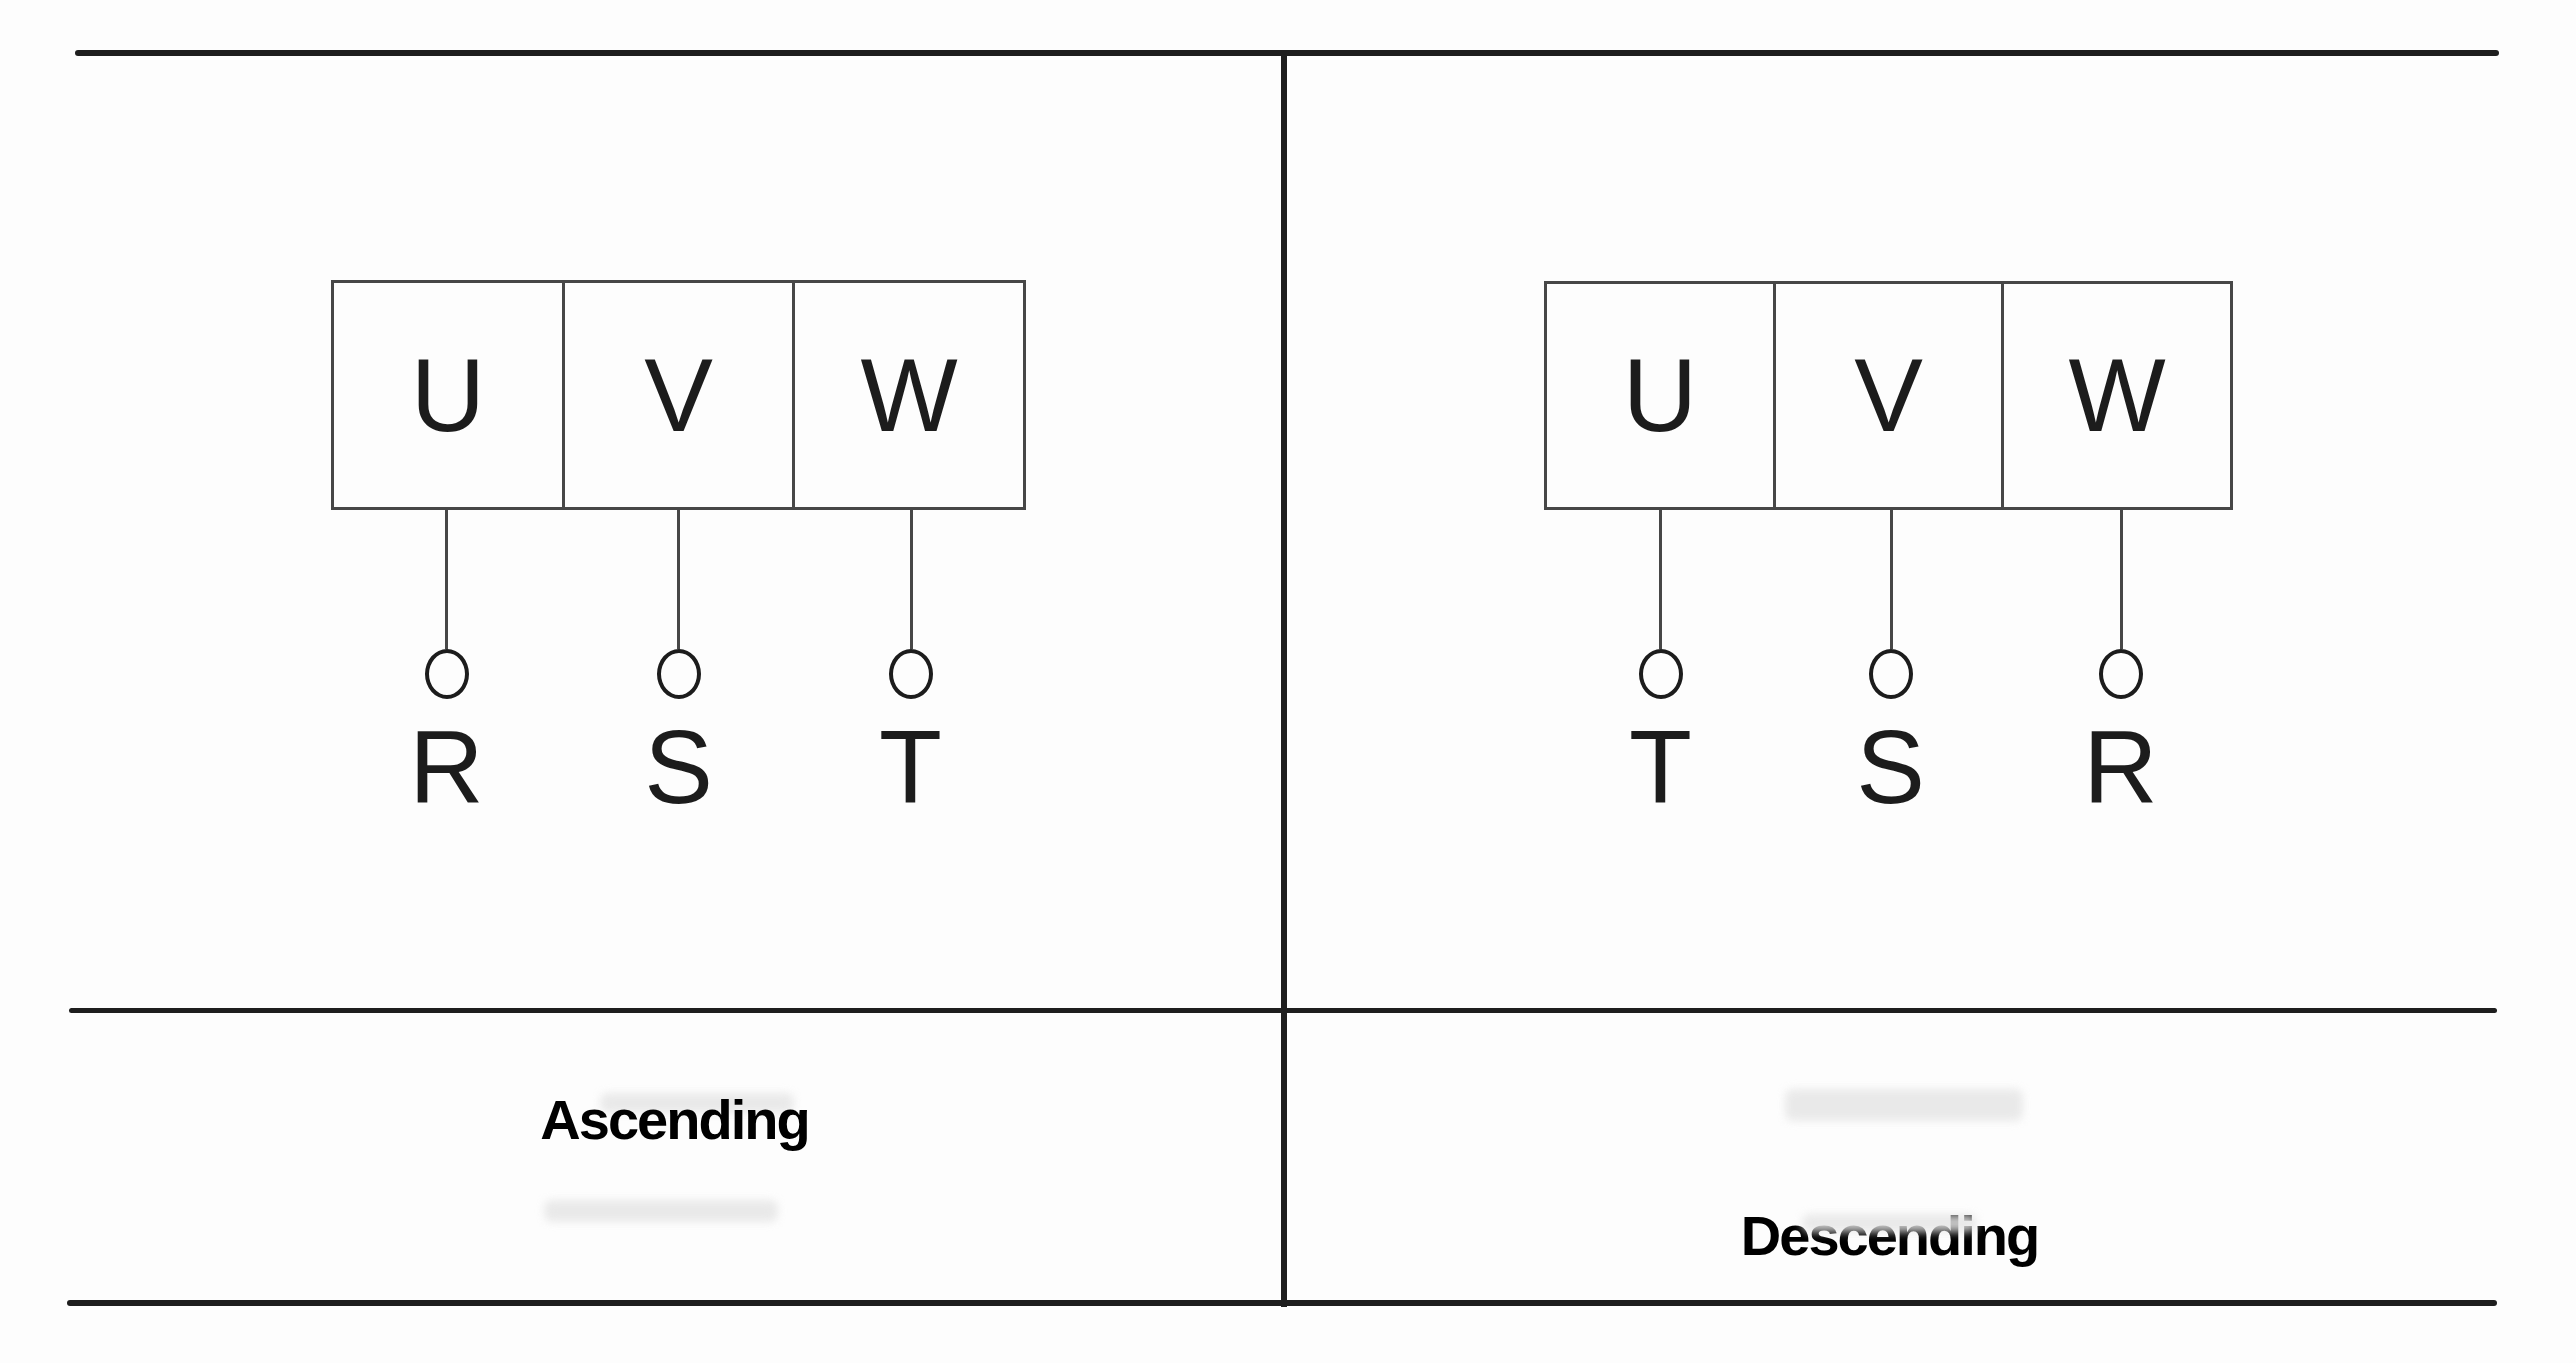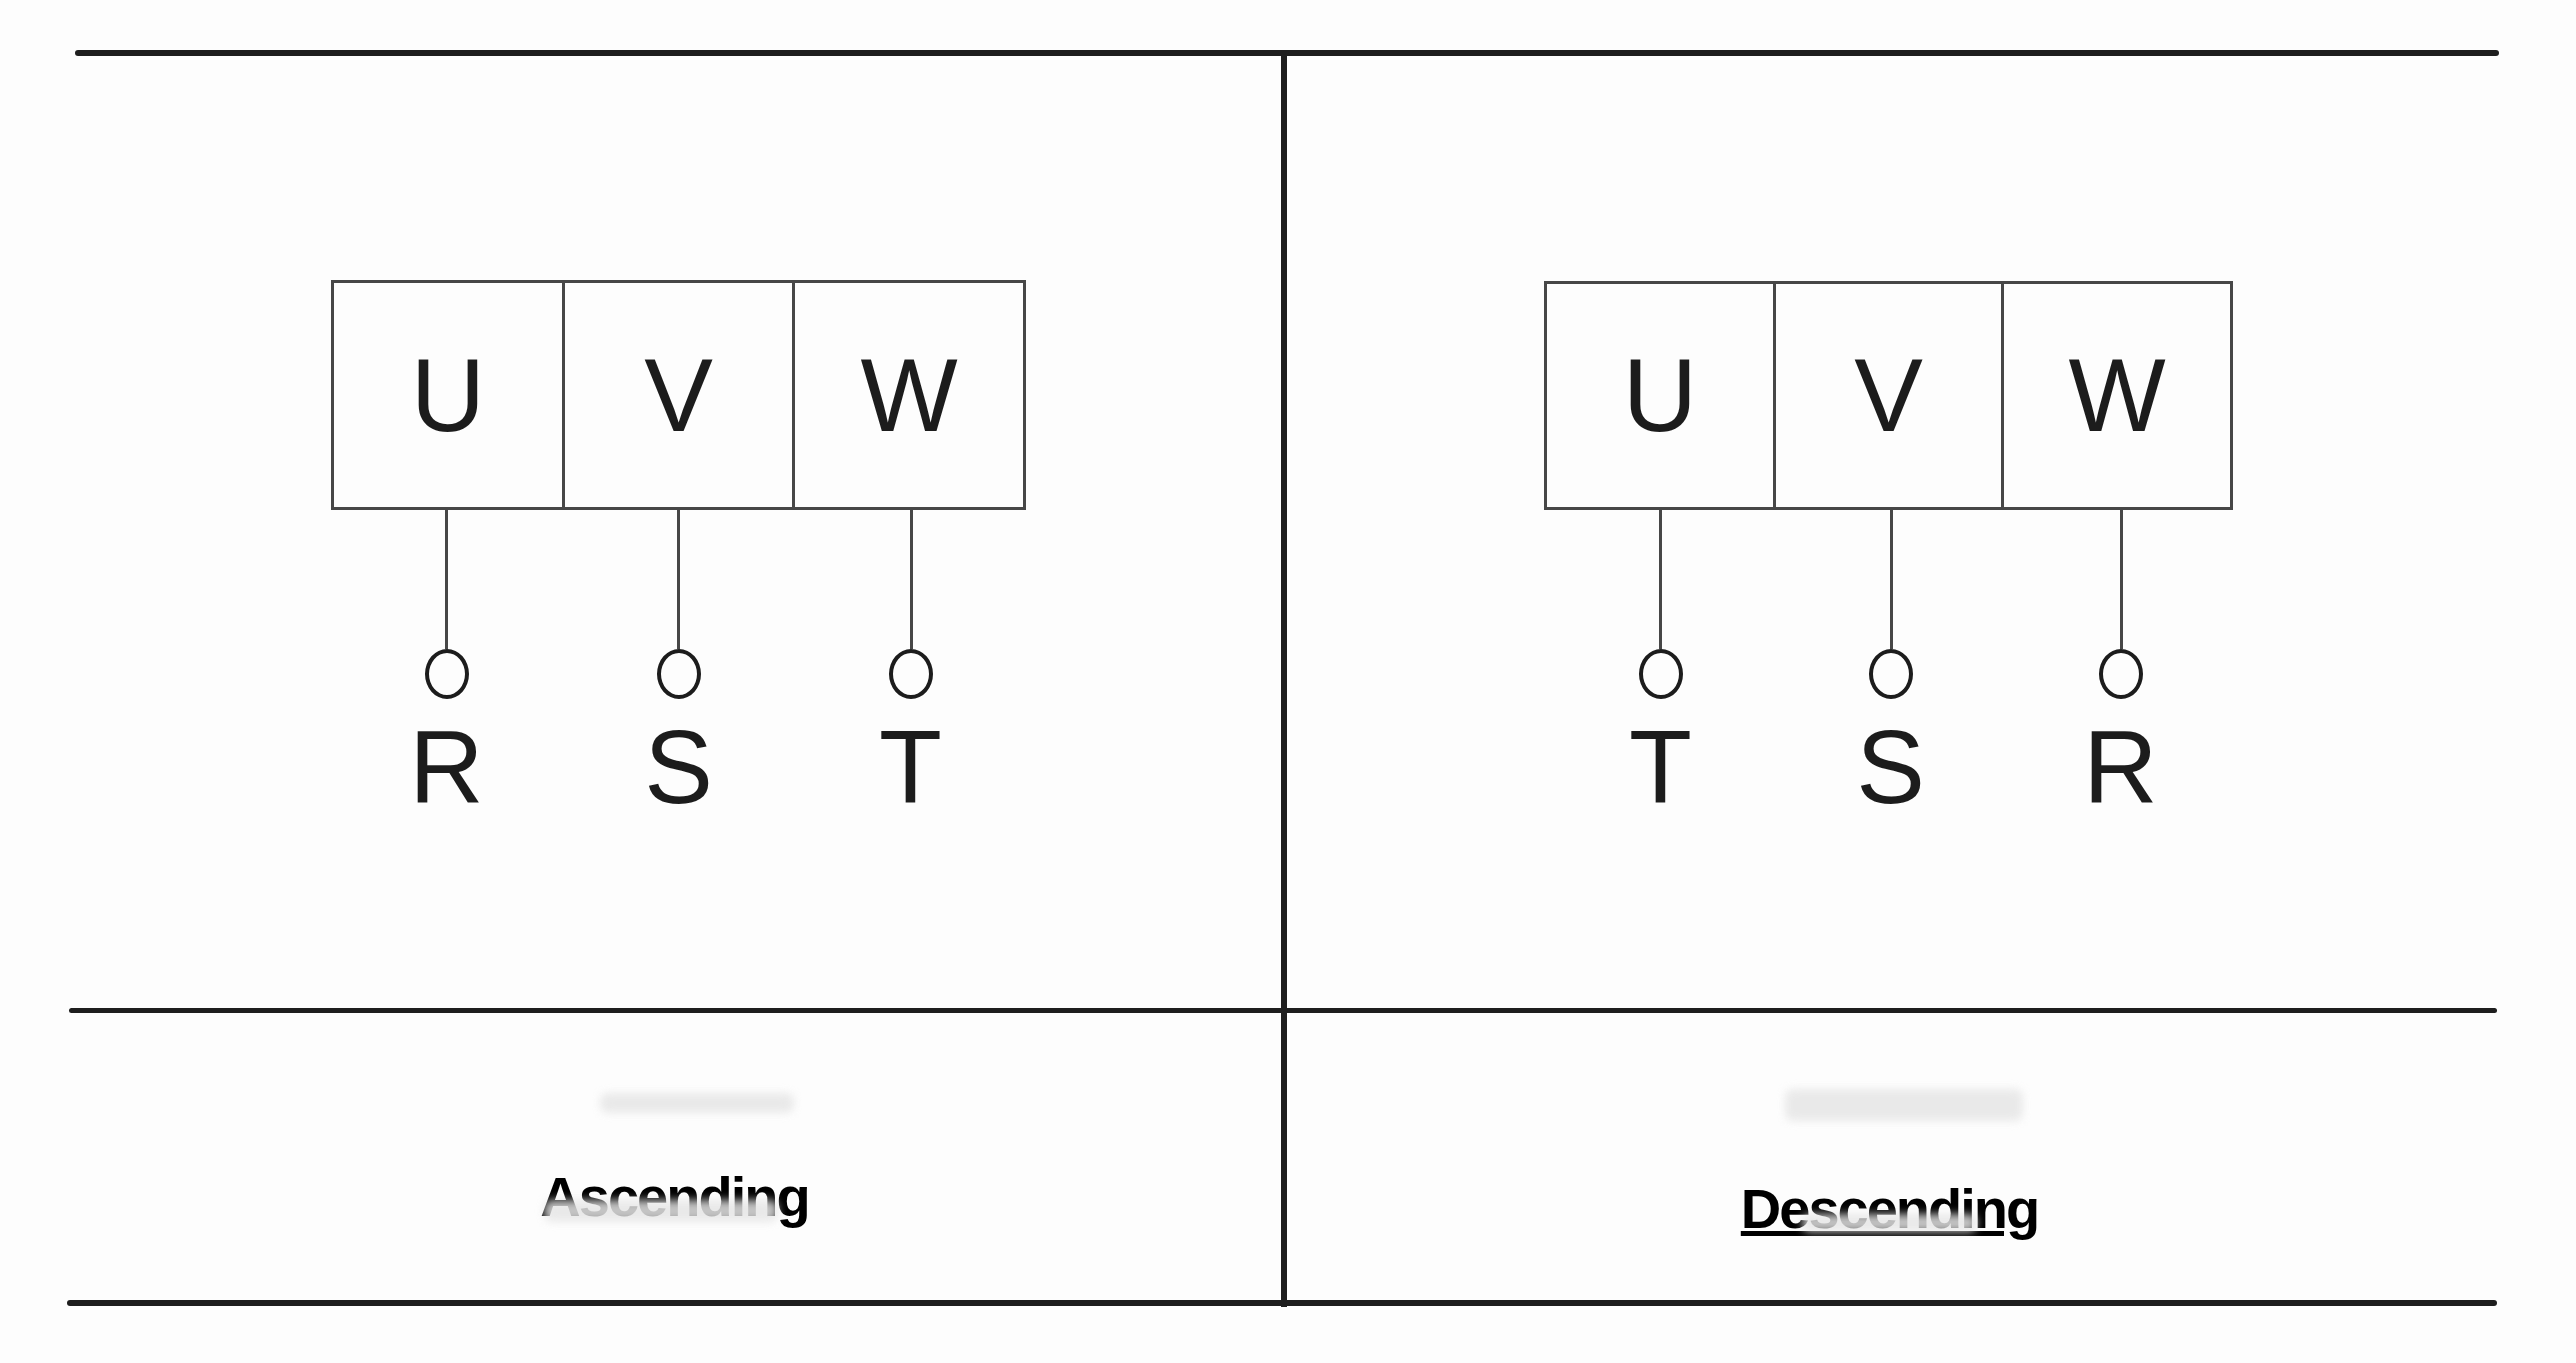--- a/index.html
+++ b/index.html
@@ -70,21 +70,21 @@
 
   <div class="abs node" style="left:425px; top:649px;"></div>
   <div class="abs node" style="left:657px; top:649px;"></div>
   <div class="abs node" style="left:889px; top:649px;"></div>
 
   <div class="abs phase" style="left:367px; top:716px;">R</div>
   <div class="abs phase" style="left:599px; top:716px;">S</div>
   <div class="abs phase" style="left:831px; top:716px;">T</div>
 
   <div class="abs ghost" style="left:600px; top:1093px; width:194px; height:20px;"></div>
-  <div class="abs panel-label" style="left:69px; top:1169px; width:1211px;">Ascending</div>
+  <div class="abs panel-label" style="left:69px; top:1092px; width:1211px;">Ascending</div>
   <div class="abs ghost" style="left:544px; top:1200px; width:234px; height:22px;"></div>
 </div>
 
 <div>
   <div class="abs block" style="left:1544px; top:281px; width:689px; height:229px;">
     <div class="cell">
       <span>U</span>
     </div>
     <div class="cell">
       <span>V</span>
@@ -100,16 +100,16 @@
 
   <div class="abs node" style="left:1639px; top:649px;"></div>
   <div class="abs node" style="left:1869px; top:649px;"></div>
   <div class="abs node" style="left:2099px; top:649px;"></div>
 
   <div class="abs phase" style="left:1581px; top:716px;">T</div>
   <div class="abs phase" style="left:1811px; top:716px;">S</div>
   <div class="abs phase" style="left:2041px; top:716px;">R</div>
 
   <div class="abs ghost" style="left:1785px; top:1089px; width:238px; height:32px;"></div>
-  <div class="abs panel-label" style="left:1281px; top:1181px; width:1217px;text-decoration:underline;">Descending</div>
+  <div class="abs panel-label" style="left:1281px; top:1208px; width:1217px;">Descending</div>
   <div class="abs ghost" style="left:1802px; top:1214px; width:175px; height:18px;"></div>
 </div>
 
 
 </body></html>

